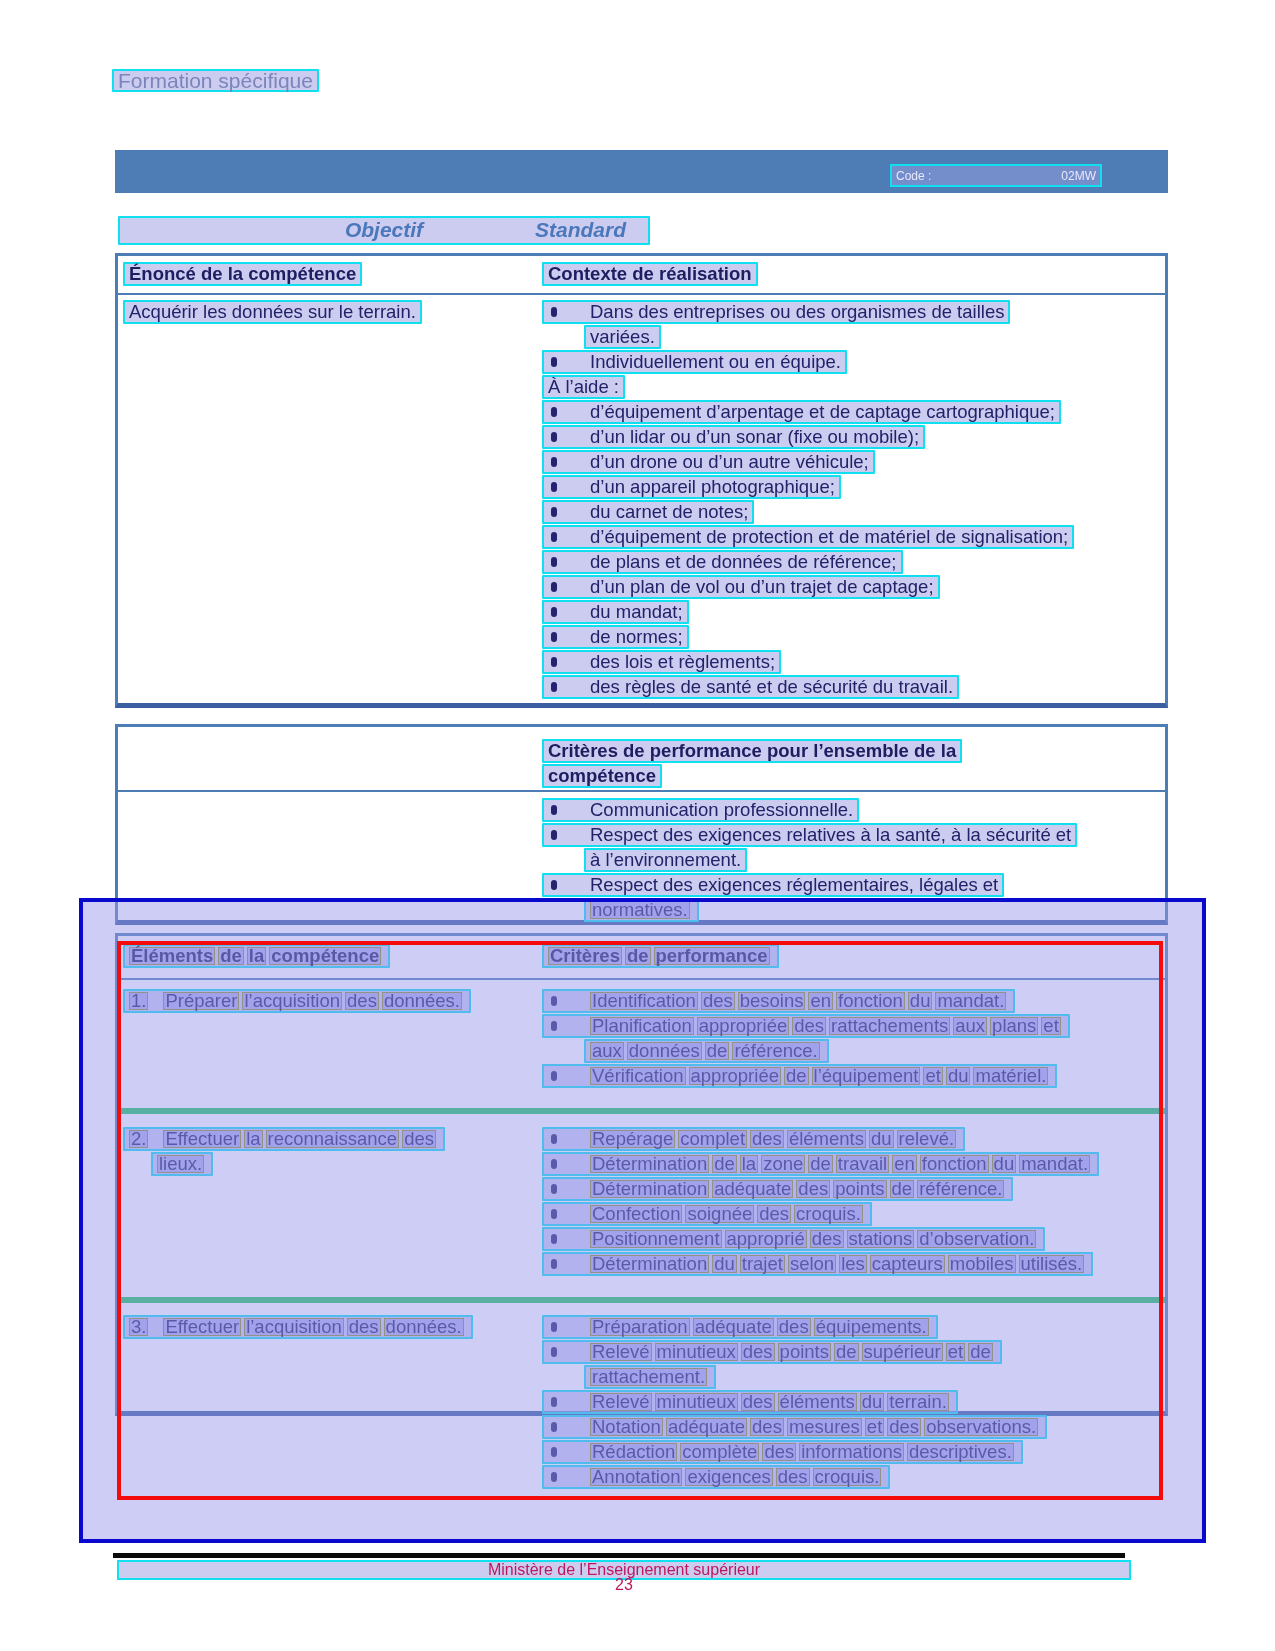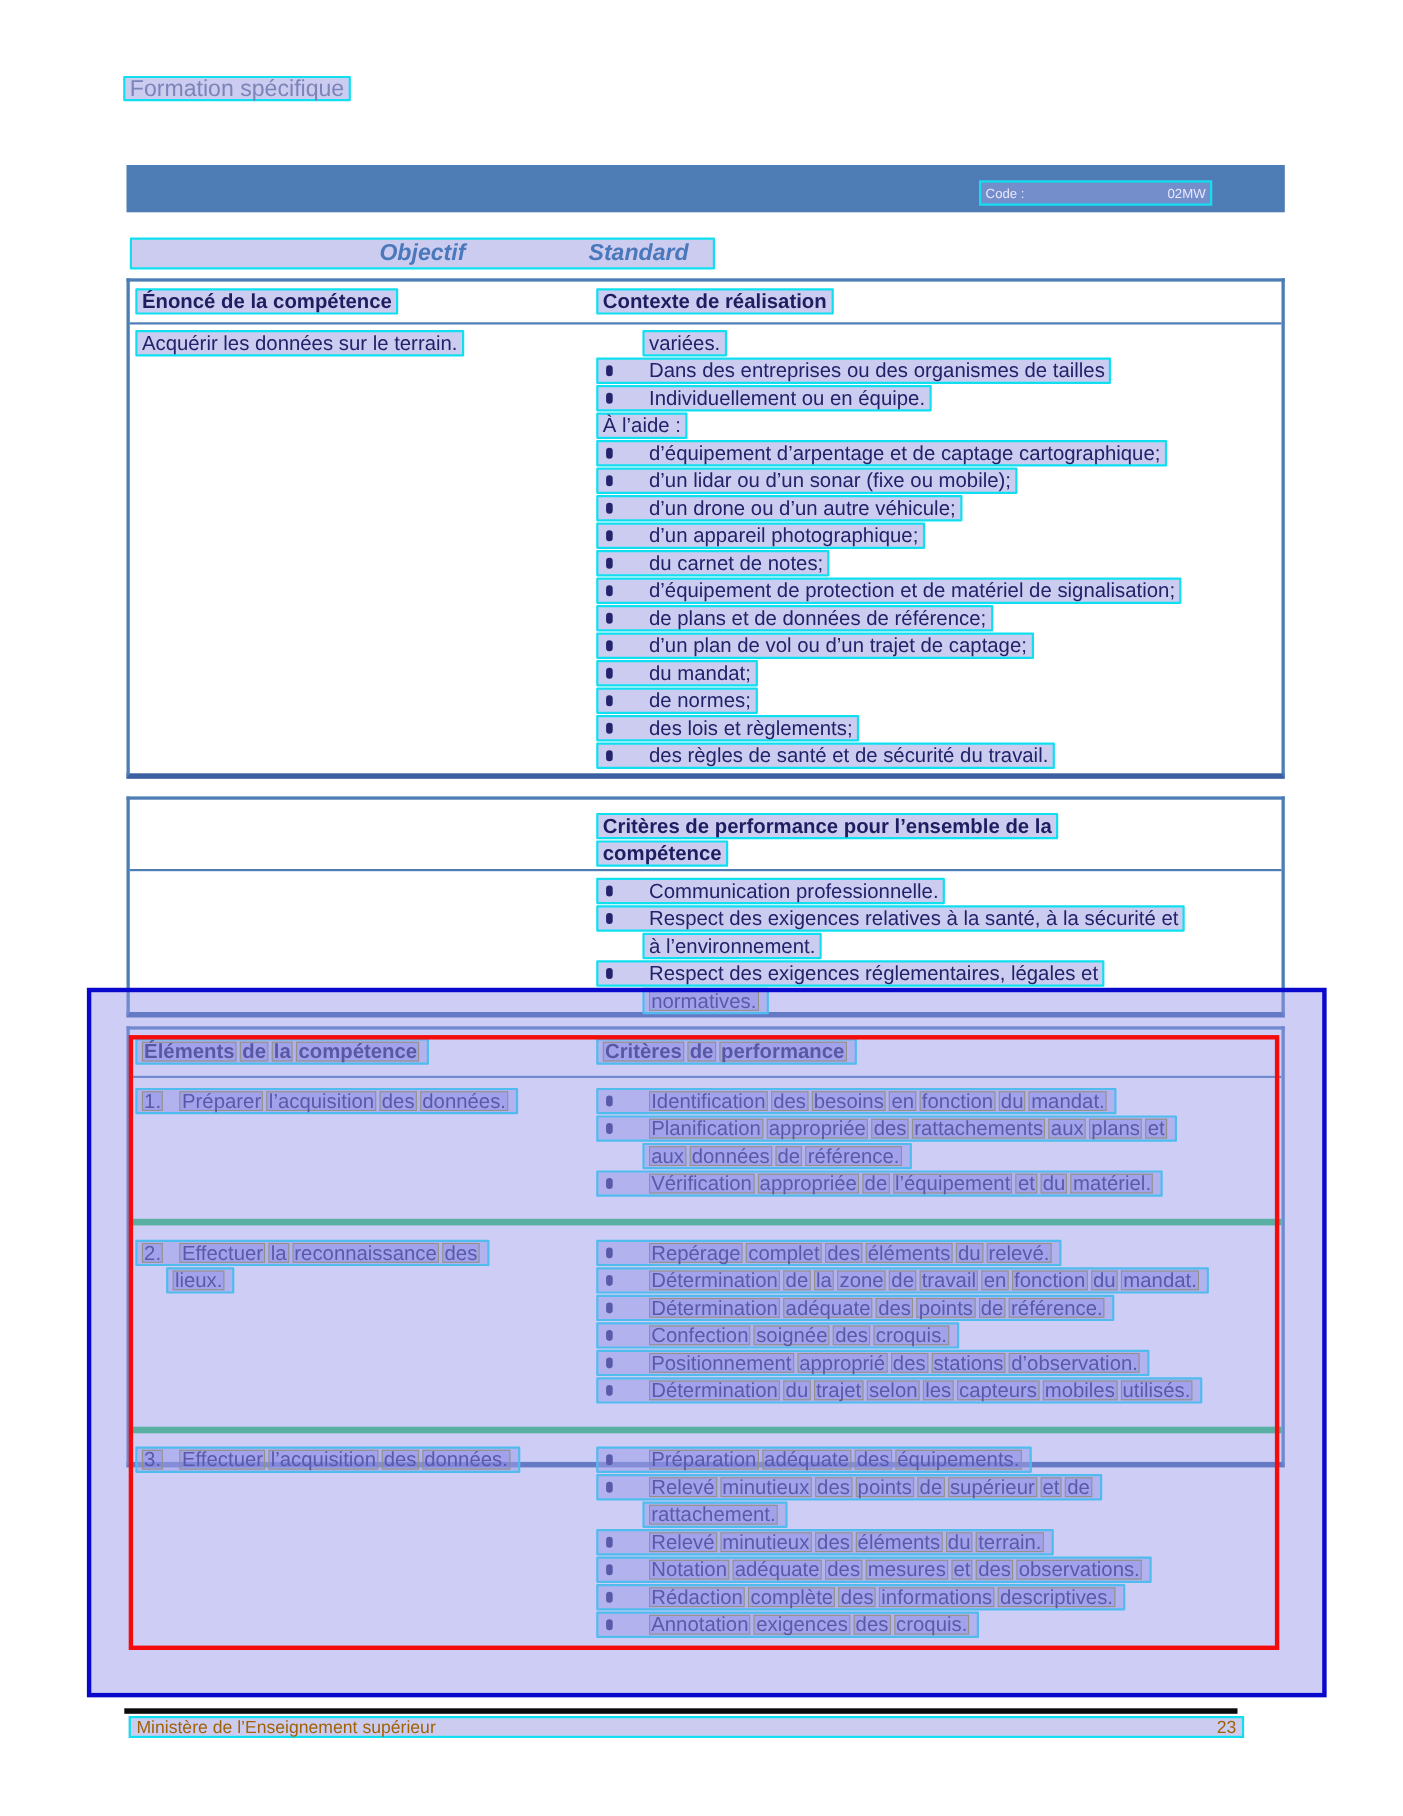--- a/index.html
+++ b/index.html
@@ -38,21 +38,21 @@
   
   .objline{position:absolute;left:118px;top:216px;}
   .objline .hl{width:520px;height:23px;font-size:21px;line-height:22px;font-weight:bold;font-style:italic;color:#4a78ba;text-align:center;}
   .std{position:absolute;left:415px;top:1px;}
   
   .overlay{position:absolute;left:79px;top:898px;width:1119px;height:637px;background:rgba(151,151,237,0.48);border:4px solid #0909cd;z-index:5;}
   .redrect{position:absolute;left:117px;top:941px;width:1038px;height:551px;border:4px solid #f40b0b;z-index:6;background:transparent;}
   
   .footer-bar{position:absolute;left:113px;top:1553px;width:1012px;height:5px;background:#0a0a0a;}
   .footer-line{position:absolute;left:117px;top:1560px;width:1000px;height:16px;display:flex;justify-content:space-between;align-items:center;
-    font-size:16px;line-height:15px;color:#a16207;background:rgba(163,163,230,0.55);border:2px solid #10dff0;padding:0 5px;}
+    font-size:16px;line-height:15px;color:#be185d;background:rgba(163,163,230,0.55);border:2px solid #10dff0;padding:0 5px;flex-direction:column;}
   .formation{position:absolute;left:112px;top:69px;}
   .formation .hl{font-size:21px;line-height:17px;color:#7b85b8;}
 </style>
 </head>
 <body>
 
 <div class="page">
 
   <div class="formation">
     <span class="hl">Formation spécifique</span>
@@ -75,25 +75,25 @@
   <div class="tbl" style="top:253px;height:455px;">
     <div class="thead" style="height:37px;">
       <span class="hl b abs" style="left:5px;top:6px;">Énoncé de la compétence</span>
       <span class="hl b abs" style="left:424px;top:6px;">Contexte de réalisation</span>
     </div>
     <div class="tbody" style="height:408px;">
       <div class="abs" style="left:5px;top:5px;">
         <span class="hl">Acquérir les données sur le terrain.</span>
       </div>
       <div class="abs" style="left:424px;top:5px;">
+        <div class="t-line"><span class="hl li">
+              <span class="bul"></span>
+              <span class="tx">Dans des entreprises ou des organismes de tailles</span>
+            </span></div>
         <div class="t-line ind"><span class="hl"><span>variées.</span></span></div>
-        <div class="t-line"><span class="hl li">
-              <span class="bul"></span>
-              <span class="tx">Dans des entreprises ou des organismes de tailles</span>
-            </span></div>
         <div class="t-line"><span class="hl li">
               <span class="bul"></span>
               <span class="tx">Individuellement ou en équipe.</span>
             </span></div>
         <div class="t-line"><span class="hl"><span>À l’aide :</span></span></div>
         <div class="t-line"><span class="hl li">
               <span class="bul"></span>
               <span class="tx">d’équipement d’arpentage et de captage cartographique;</span>
             </span></div>
         <div class="t-line"><span class="hl li">
@@ -164,21 +164,21 @@
         <div class="t-line ind"><span class="hl"><span>à l’environnement.</span></span></div>
         <div class="t-line"><span class="hl li">
               <span class="bul"></span>
               <span class="tx">Respect des exigences réglementaires, légales et</span>
             </span></div>
         <div class="t-line ind"><span class="hl"><span><span class="word">normatives.</span></span></span></div>
       </div>
     </div>
   </div>
 
-  <div class="tbl" style="top:933px;height:401px;">
+  <div class="tbl" style="top:933px;height:483px;">
     <div class="thead" style="height:42px;">
       <span class="hl b abs" style="left:5px;top:8px;"><span class="word">Éléments</span><span class="word">de</span><span class="word">la</span><span class="word">compétence</span></span>
       <span class="hl b abs" style="left:424px;top:8px;"><span class="word">Critères</span><span class="word">de</span><span class="word">performance</span></span>
     </div>
 
     <div class="row" style="height:128px;">
       <div class="abs" style="left:5px;top:9px;">
         <div class="t-line"><span class="hl"><span class="num"><span class="word">1.</span></span><span><span class="word">Préparer</span><span class="word">l’acquisition</span><span class="word">des</span><span class="word">données.</span></span></span></div>
       </div>
       <div class="abs" style="left:424px;top:9px;text-decoration:underline;">

